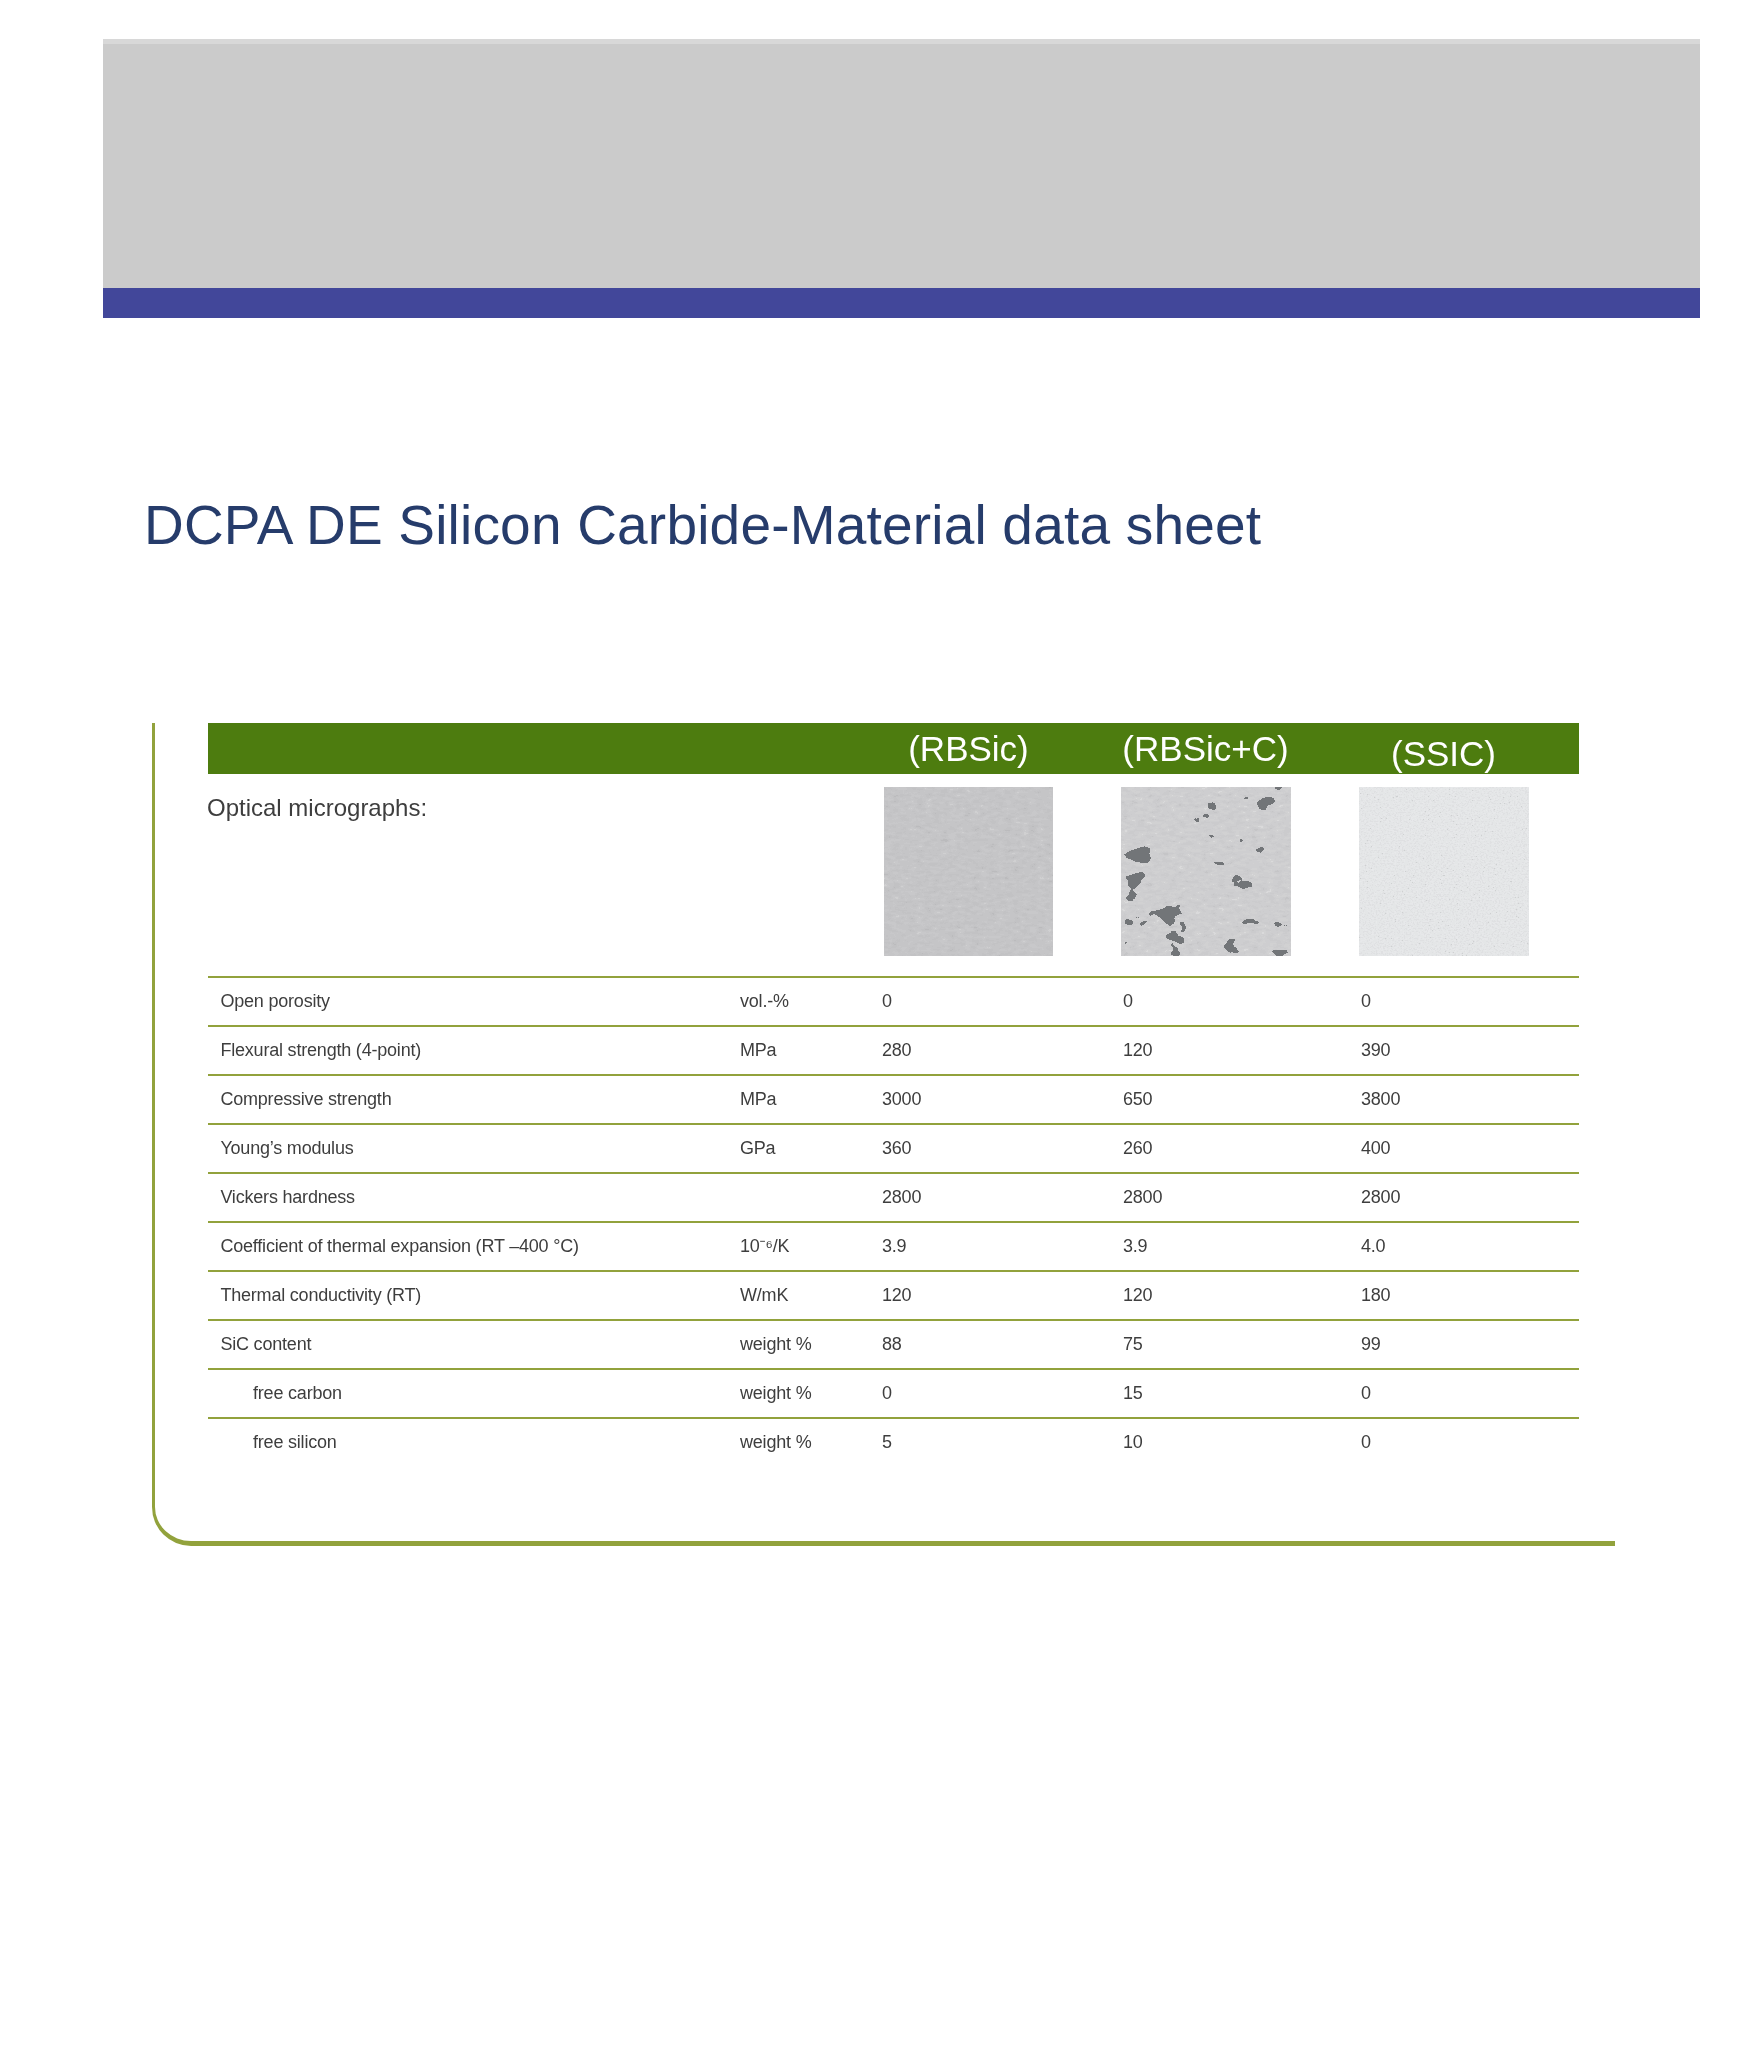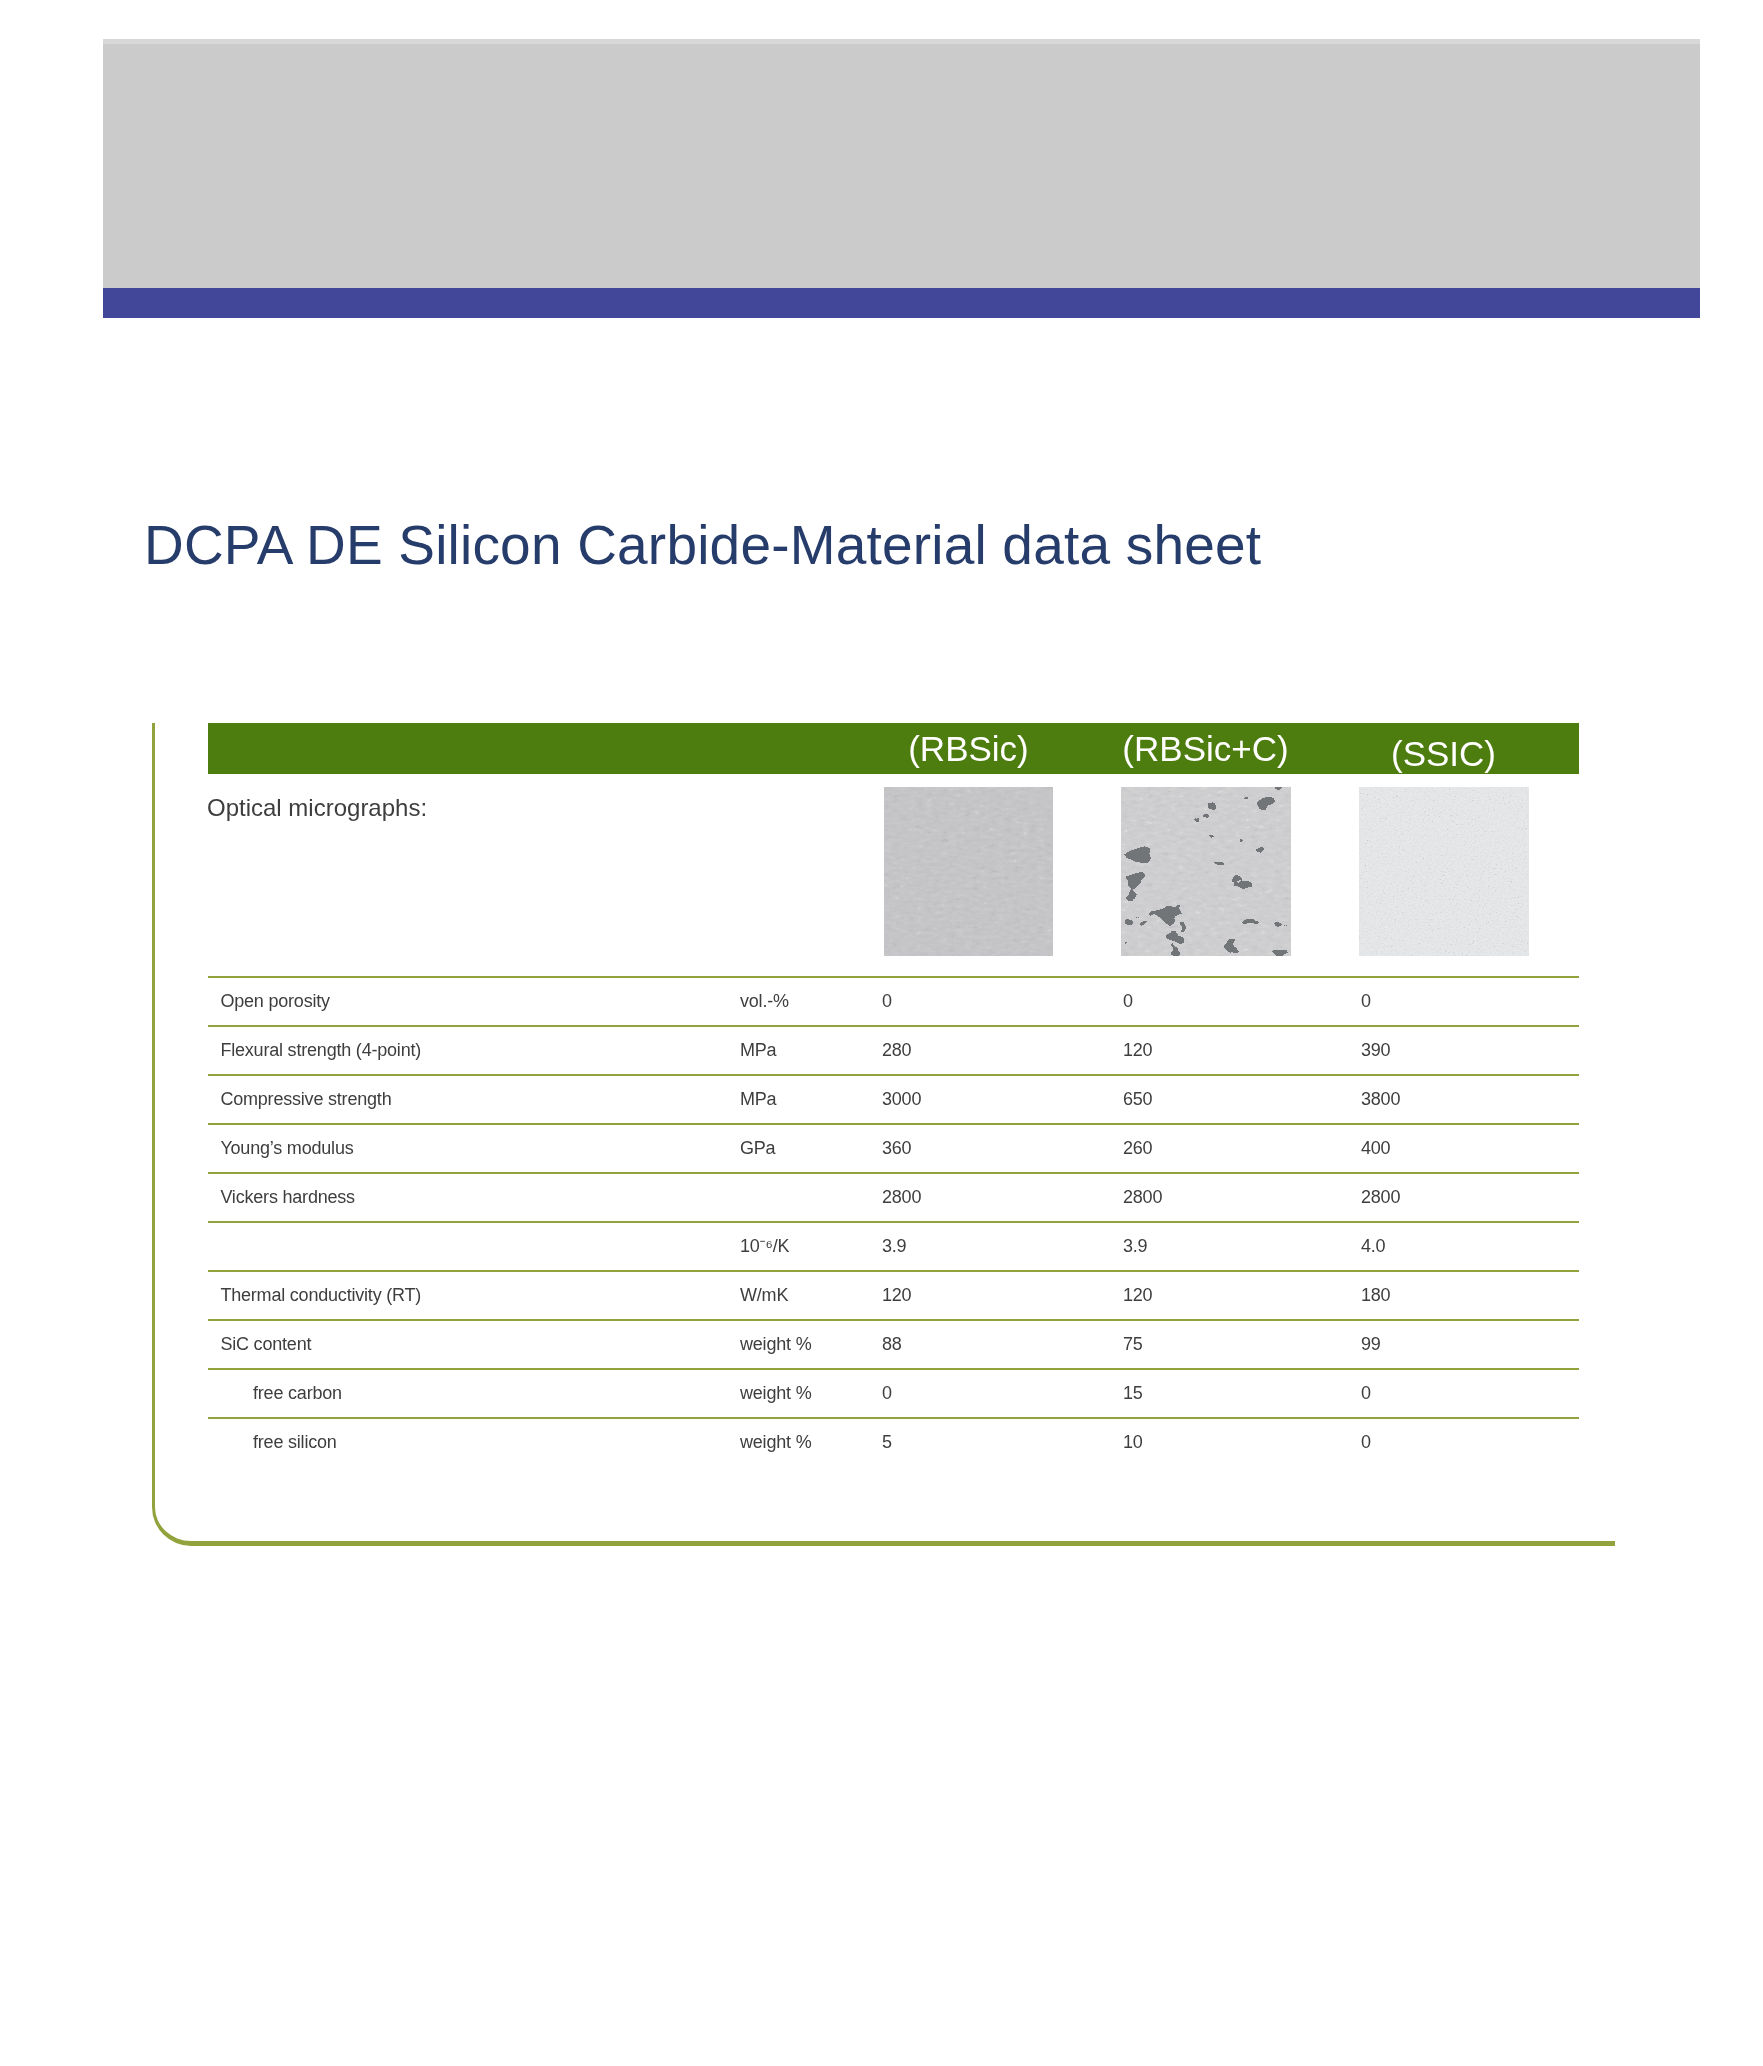--- a/index.html
+++ b/index.html
@@ -4,21 +4,21 @@
 <style>
   html,body{margin:0;padding:0;background:#ffffff;}
   body{width:1763px;height:2469px;position:relative;font-family:"Liberation Sans",sans-serif;color:#3e3e3e;}
   #sheet{position:absolute;inset:0;overflow:hidden;}
 
   
   .band-gray{position:absolute;left:103px;top:39px;width:1597px;height:249px;background:#cbcbcb;border-top:5px solid #d8d8d8;box-sizing:border-box;}
   .band-blue{position:absolute;left:103px;top:288px;width:1597px;height:30px;background:#42479a;}
 
   
-  .title{position:absolute;left:144px;top:498px;font-size:55px;line-height:55px;color:#263c6b;white-space:nowrap;letter-spacing:0.2px;margin-top:20px;}
+  .title{position:absolute;left:144px;top:498px;font-size:55px;line-height:55px;color:#263c6b;white-space:nowrap;letter-spacing:0.2px;}
 
   
   .panel{position:absolute;left:152px;top:723px;width:1460px;height:818px;
          border-left:3.3px solid #92a23c;border-bottom:5.8px solid #92a23c;
          border-bottom-left-radius:39px;box-sizing:content-box;}
 
   .thead{position:absolute;left:53px;top:0;width:1371px;height:51px;background:#4d7c0f;}
   .thead .colhead{position:absolute;top:0;width:169px;height:51px;line-height:51px;text-align:center;
                   color:#ffffff;font-size:35px;white-space:nowrap;}
   .colhead.c1{left:676px;}
@@ -150,20 +150,21 @@
 
       <div class="t-row">
         <span class="c-label">Vickers hardness</span>
         <span class="c-unit"></span>
         <span class="c-v1">2800</span>
         <span class="c-v2">2800</span>
         <span class="c-v3">2800</span>
       </div>
 
       <div class="t-row">
+        <span class="c-label">Coefficient of thermal expansion (RT –400 °C)</span>
         <span class="c-unit">10⁻⁶/K</span>
         <span class="c-v1">3.9</span>
         <span class="c-v2">3.9</span>
         <span class="c-v3">4.0</span>
       </div>
 
       <div class="t-row">
         <span class="c-label">Thermal conductivity (RT)</span>
         <span class="c-unit">W/mK</span>
         <span class="c-v1">120</span>

